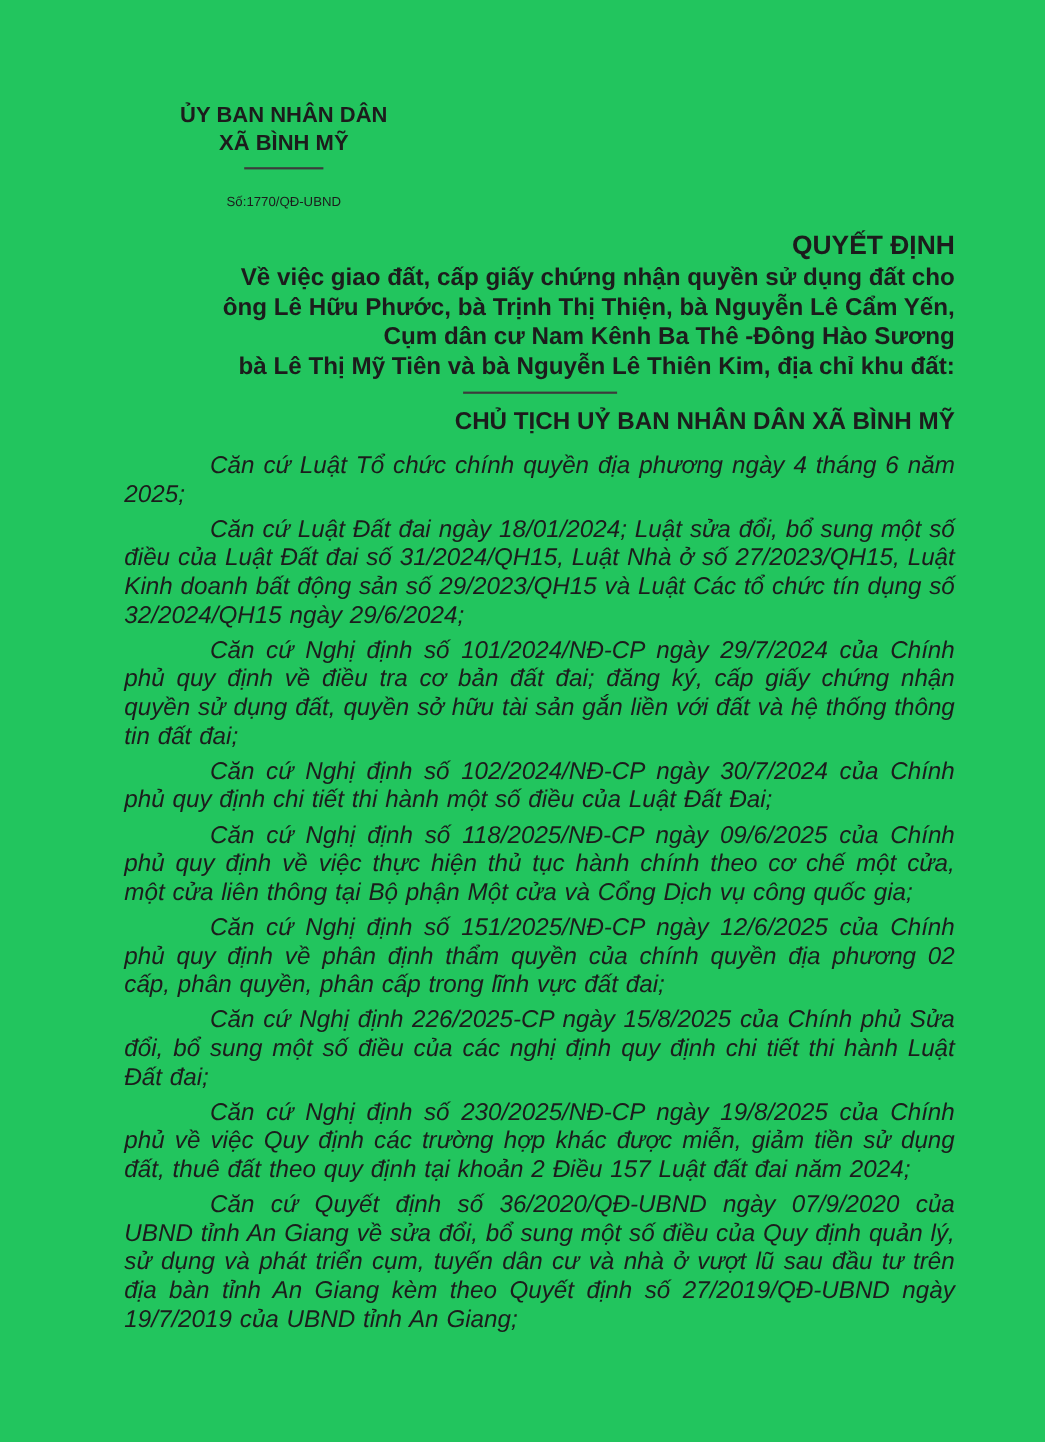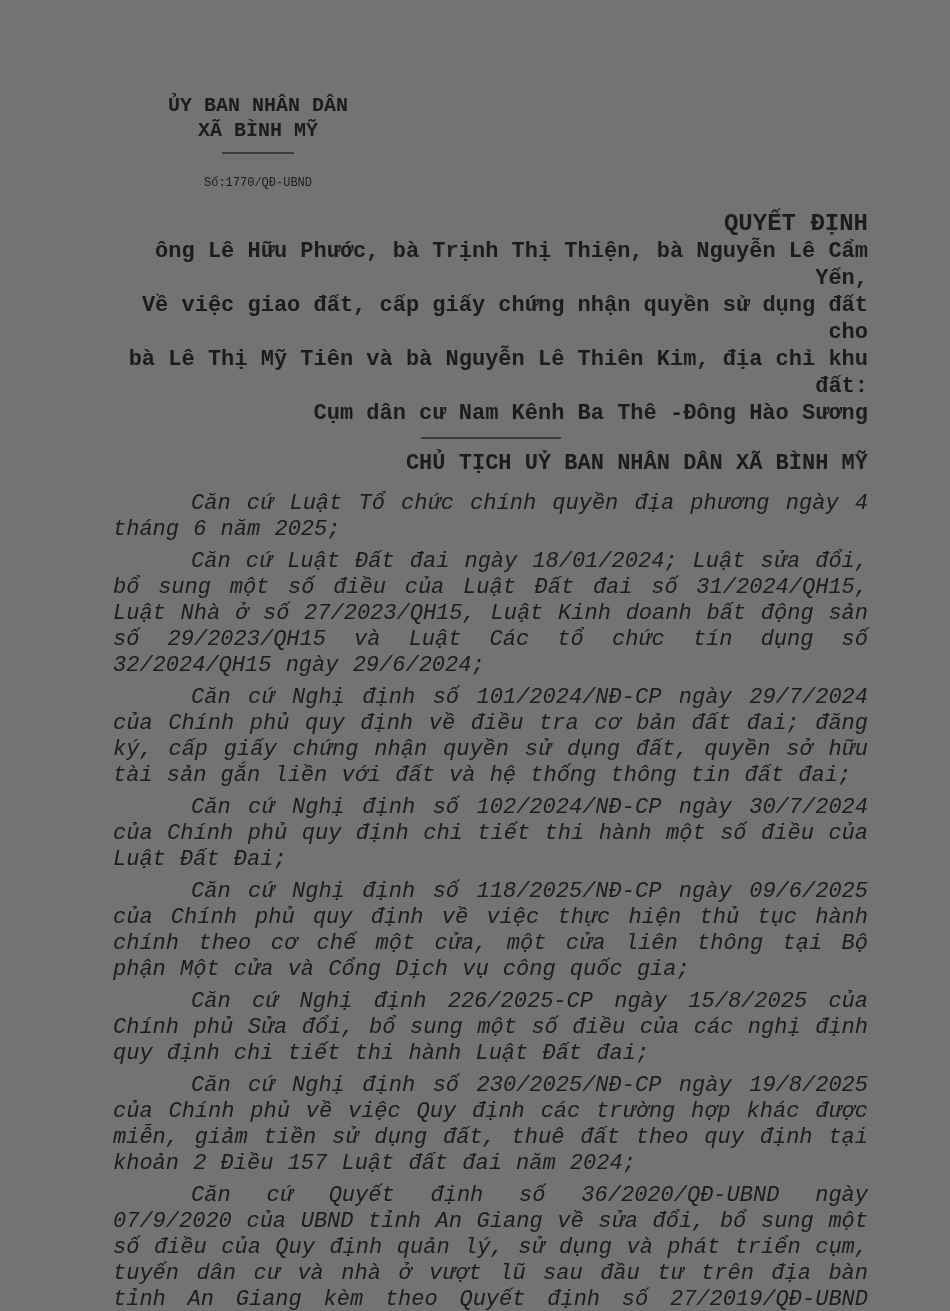--- a/index.html
+++ b/index.html
@@ -10,23 +10,23 @@
   body {
     width: 950px;
     height: 1311px;
     overflow: hidden;
   }
   .page {
     box-sizing: border-box;
     width: 950px;
     height: 1311px;
     padding: 93px 82px 0 113px;
-    background: #737373;
+    background: #22c55e;
     color: #1c1c1c;
-    font-family: Liberation Mono, monospace;
+    font-family: Liberation Sans, sans-serif;
   }
 
   
   .header {
     display: flex;
     align-items: flex-start;
   }
   .header-left {
     width: 290px;
     text-align: center;
@@ -128,32 +128,33 @@
     <div class="header-left">
       <div class="org-line">ỦY BAN NHÂN DÂN</div>
       <div class="org-line">XÃ BÌNH MỸ</div>
       <div class="org-underline"></div>
       <div class="doc-number">Số:1770/QĐ-UBND</div>
     </div>
   </div>
 
   <div class="title-block">
     <div class="doc-title">QUYẾT ĐỊNH</div>
+    <div class="subject-line">Về việc giao đất, cấp giấy chứng nhận quyền sử dụng đất cho</div>
     <div class="subject-line">ông Lê Hữu Phước, bà Trịnh Thị Thiện, bà Nguyễn Lê Cẩm Yến,</div>
-    <div class="subject-line">Về việc giao đất, cấp giấy chứng nhận quyền sử dụng đất cho</div>
+    <div class="subject-line">Cụm dân cư Nam Kênh Ba Thê -Đông Hào Sương</div>
     <div class="subject-line">bà Lê Thị Mỹ Tiên và bà Nguyễn Lê Thiên Kim, địa chỉ khu đất:</div>
-    <div class="subject-line">Cụm dân cư Nam Kênh Ba Thê -Đông Hào Sương</div>
     <div class="title-divider"></div>
     <div class="authority">CHỦ TỊCH UỶ BAN NHÂN DÂN XÃ BÌNH MỸ</div>
   </div>
 
   <div class="body-text">
     <p>Căn cứ Luật Tổ chức chính quyền địa phương ngày 4 tháng 6 năm 2025;</p>
     <p>Căn cứ Luật Đất đai ngày 18/01/2024; Luật sửa đổi, bổ sung một số điều của Luật Đất đai số 31/2024/QH15, Luật Nhà ở số 27/2023/QH15, Luật Kinh doanh bất động sản số 29/2023/QH15 và Luật Các tổ chức tín dụng số 32/2024/QH15 ngày 29/6/2024;</p>
     <p>Căn cứ Nghị định số 101/2024/NĐ-CP ngày 29/7/2024 của Chính phủ quy định về điều tra cơ bản đất đai; đăng ký, cấp giấy chứng nhận quyền sử dụng đất, quyền sở hữu tài sản gắn liền với đất và hệ thống thông tin đất đai;</p>
     <p>Căn cứ Nghị định số 102/2024/NĐ-CP ngày 30/7/2024 của Chính phủ quy định chi tiết thi hành một số điều của Luật Đất Đai;</p>
     <p>Căn cứ Nghị định số 118/2025/NĐ-CP ngày 09/6/2025 của Chính phủ quy định về việc thực hiện thủ tục hành chính theo cơ chế một cửa, một cửa liên thông tại Bộ phận Một cửa và Cổng Dịch vụ công quốc gia;</p>
+    <p>Căn cứ Nghị định số 151/2025/NĐ-CP ngày 12/6/2025 của Chính phủ quy định về phân định thẩm quyền của chính quyền địa phương 02 cấp, phân quyền, phân cấp trong lĩnh vực đất đai;</p>
     <p>Căn cứ Nghị định 226/2025-CP ngày 15/8/2025 của Chính phủ Sửa đổi, bổ sung một số điều của các nghị định quy định chi tiết thi hành Luật Đất đai;</p>
     <p>Căn cứ Nghị định số 230/2025/NĐ-CP ngày 19/8/2025 của Chính phủ về việc Quy định các trường hợp khác được miễn, giảm tiền sử dụng đất, thuê đất theo quy định tại khoản 2 Điều 157 Luật đất đai năm 2024;</p>
     <p>Căn cứ Quyết định số 36/2020/QĐ-UBND ngày 07/9/2020 của UBND tỉnh An Giang về sửa đổi, bổ sung một số điều của Quy định quản lý, sử dụng và phát triển cụm, tuyến dân cư và nhà ở vượt lũ sau đầu tư trên địa bàn tỉnh An Giang kèm theo Quyết định số 27/2019/QĐ-UBND ngày 19/7/2019 của UBND tỉnh An Giang;</p>
   </div>
 
 </div>
 
 </body></html>

